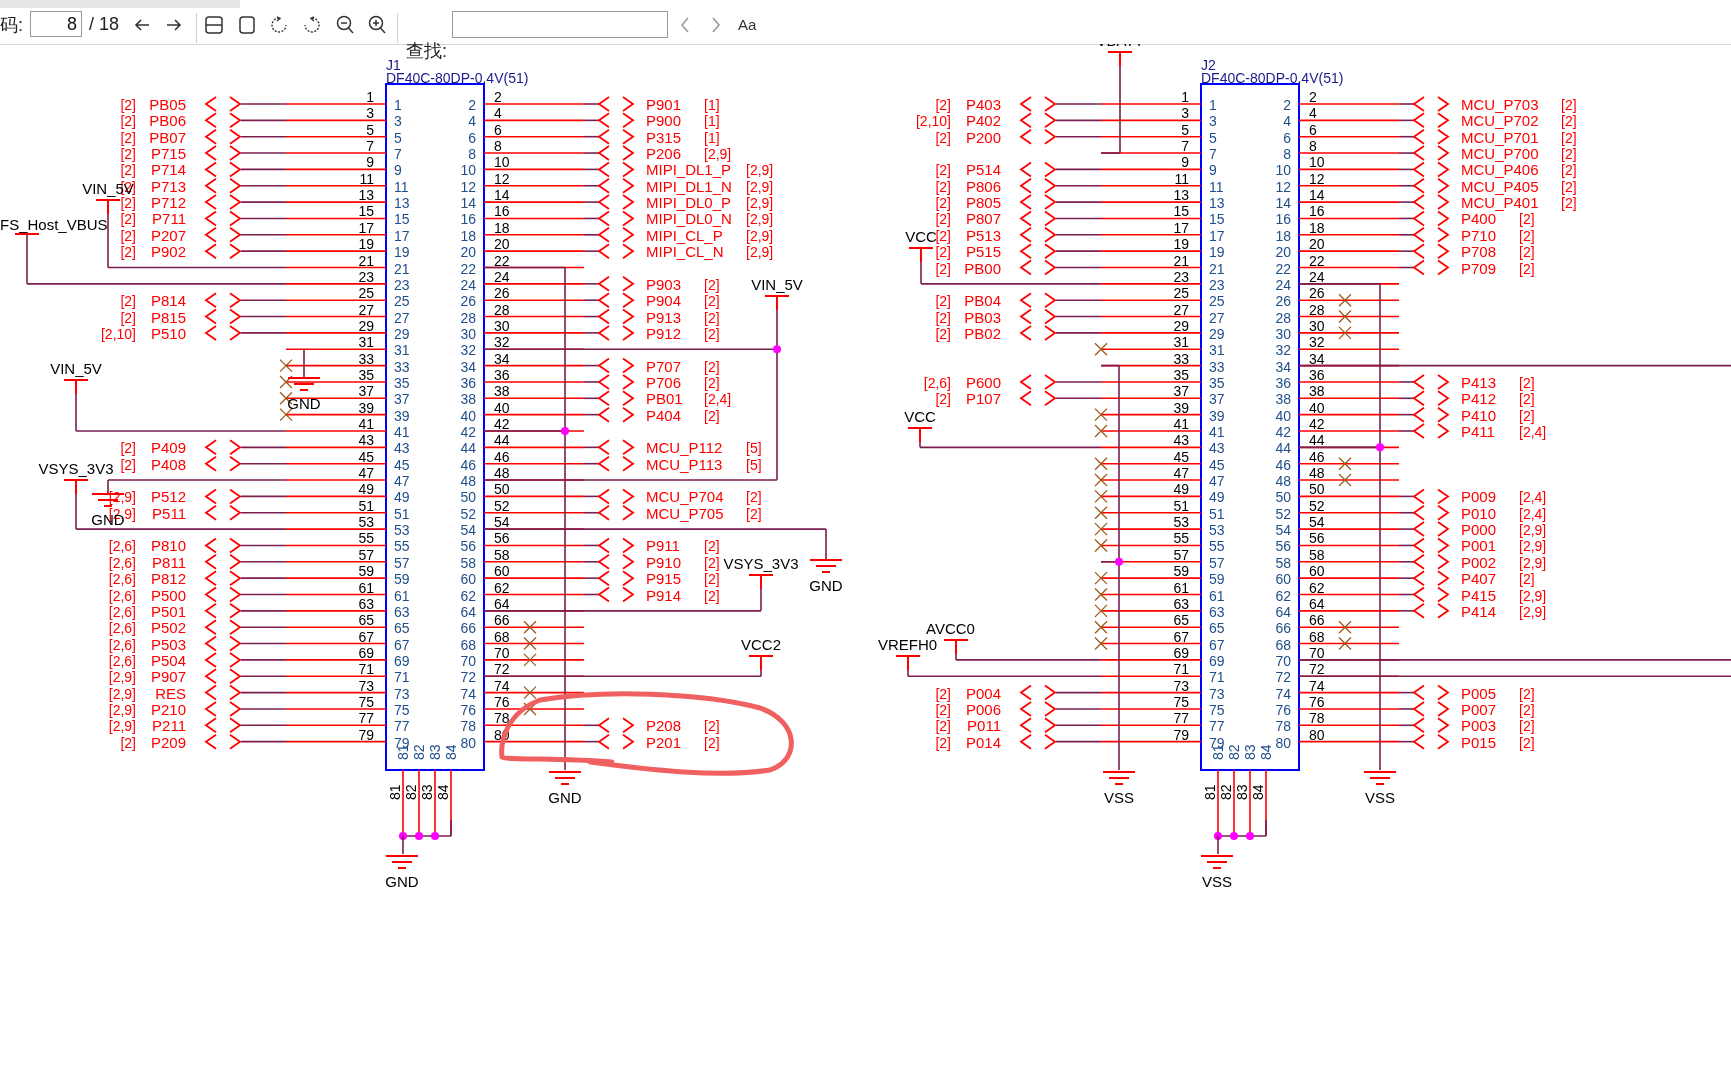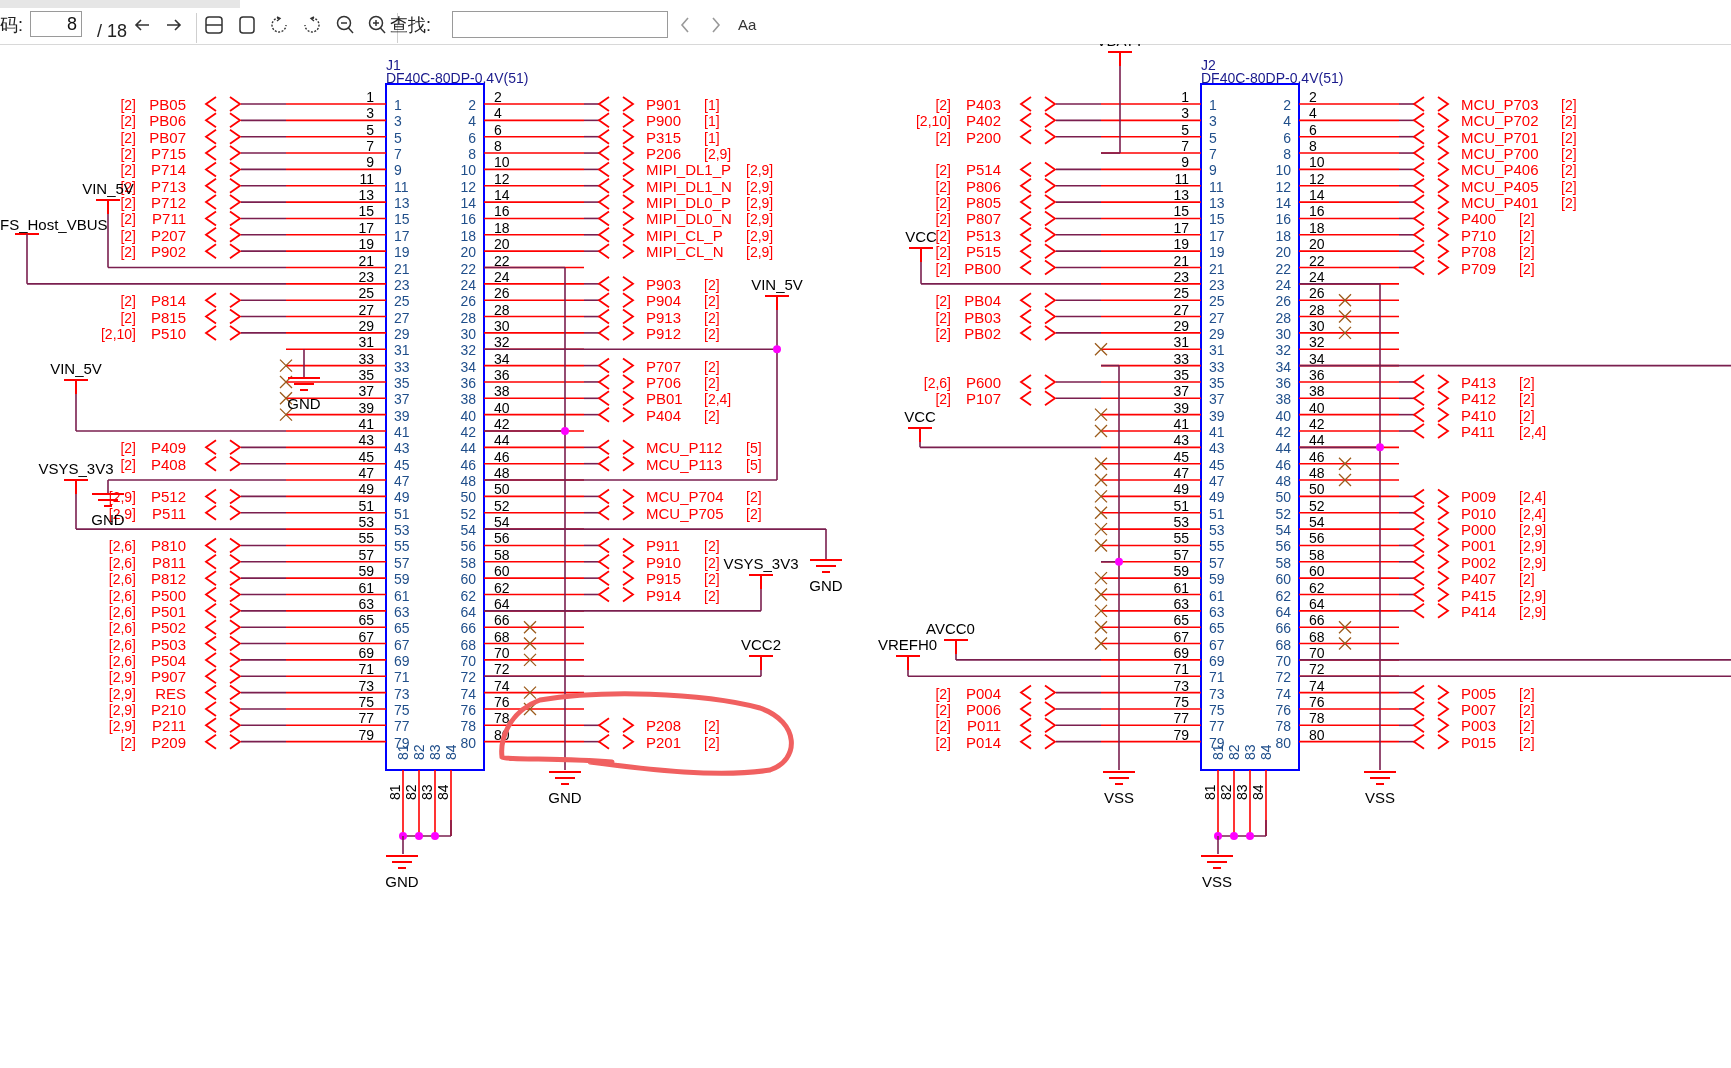--- a/index.html
+++ b/index.html
@@ -14,21 +14,21 @@
   .icon-btn svg{display:block;}
   #canvas{position:absolute;left:0;top:44px;}
 </style>
 </head>
 <body>
 
 <div class="toolbar">
   <div class="tabstrip"></div>
   <div class="tb-el" style="left:0;">码:</div>
   <input class="page-input" value="8" style="">
-  <div class="tb-el" style="left:97px;margin-top:7px;">/ 18</div>
+  <div class="tb-el" style="left:89px;">/ 18</div>
 
   <div class="icon-btn" style="left:129px;">
     <svg width="20" height="20" viewBox="0 0 20 20">
         <path d="M17 10H4M9 5L4 10L9 15" stroke="#333" stroke-width="1.6" fill="none"></path>
       </svg>
   </div>
   <div class="icon-btn" style="left:161px;">
     <svg width="20" height="20" viewBox="0 0 20 20">
         <path d="M3 10H16M11 5L16 10L11 15" stroke="#333" stroke-width="1.6" fill="none"></path>
       </svg>
@@ -66,21 +66,21 @@
   </div>
   <div class="icon-btn" style="left:364px;">
     <svg width="22" height="22" viewBox="0 0 22 22">
         <circle cx="10" cy="9" r="6.5" stroke="#333" stroke-width="1.5" fill="none"></circle>
         <line x1="14.5" y1="14" x2="19" y2="19" stroke="#333" stroke-width="1.5"></line>
         <line x1="7" y1="9" x2="13" y2="9" stroke="#333" stroke-width="1.5"></line>
         <line x1="10" y1="6" x2="10" y2="12" stroke="#333" stroke-width="1.5"></line>
       </svg>
   </div>
   <div class="sep" style="left:397px;"></div>
-  <div class="tb-el" style="left:390px;">查找:</div>
+  <div class="tb-el" style="left:406px;margin-top:26px;">查找:</div>
   <input class="search-input" value="" style="">
   <div class="icon-btn" style="left:672px;">
     <svg width="20" height="20" viewBox="0 0 20 20">
         <path d="M13 3L7 10L13 17" stroke="#999" stroke-width="1.6" fill="none"></path>
       </svg>
   </div>
   <div class="icon-btn" style="left:703px;">
     <svg width="20" height="20" viewBox="0 0 20 20">
         <path d="M7 3L13 10L7 17" stroke="#999" stroke-width="1.6" fill="none"></path>
       </svg>

